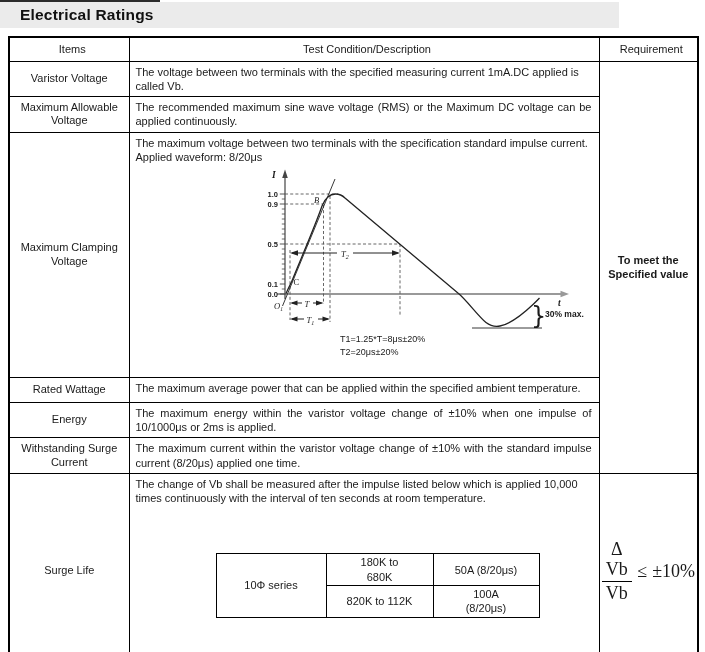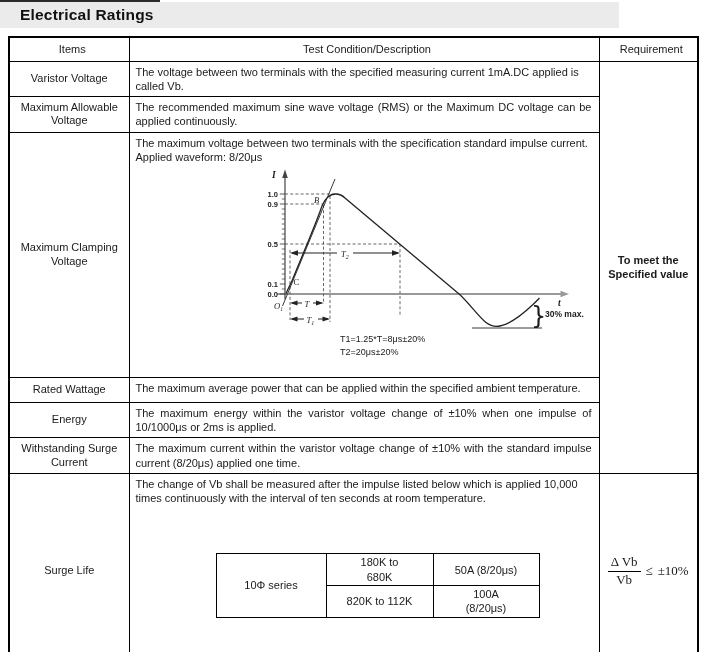--- a/index.html
+++ b/index.html
@@ -68,21 +68,21 @@
     text-align: center; vertical-align: middle;
     font-size: 11px;
     padding: 1px 20px;
   }
   .col-series { width: 110px; }
   .col-range  { width: 107px; }
   .col-curr   { width: 106px; }
   .req-lines div { line-height: 1.3; font-weight: bold; }
   .formula {
     font-family: "Liberation Serif", serif;
-    font-size: 13px;
+    font-size: 18px;
     display: inline-flex; align-items: center; gap: 5px;
   }
   .frac { display: inline-flex; flex-direction: column; align-items: center; line-height: 1.15; }
   .frac .num { padding: 0 3px 1px 3px; border-bottom: 1px solid #000; }
   .frac .den { padding-top: 1px; }
   svg text { fill: #1a1a1a; }
 </style>
 </head>
 <body>
 

